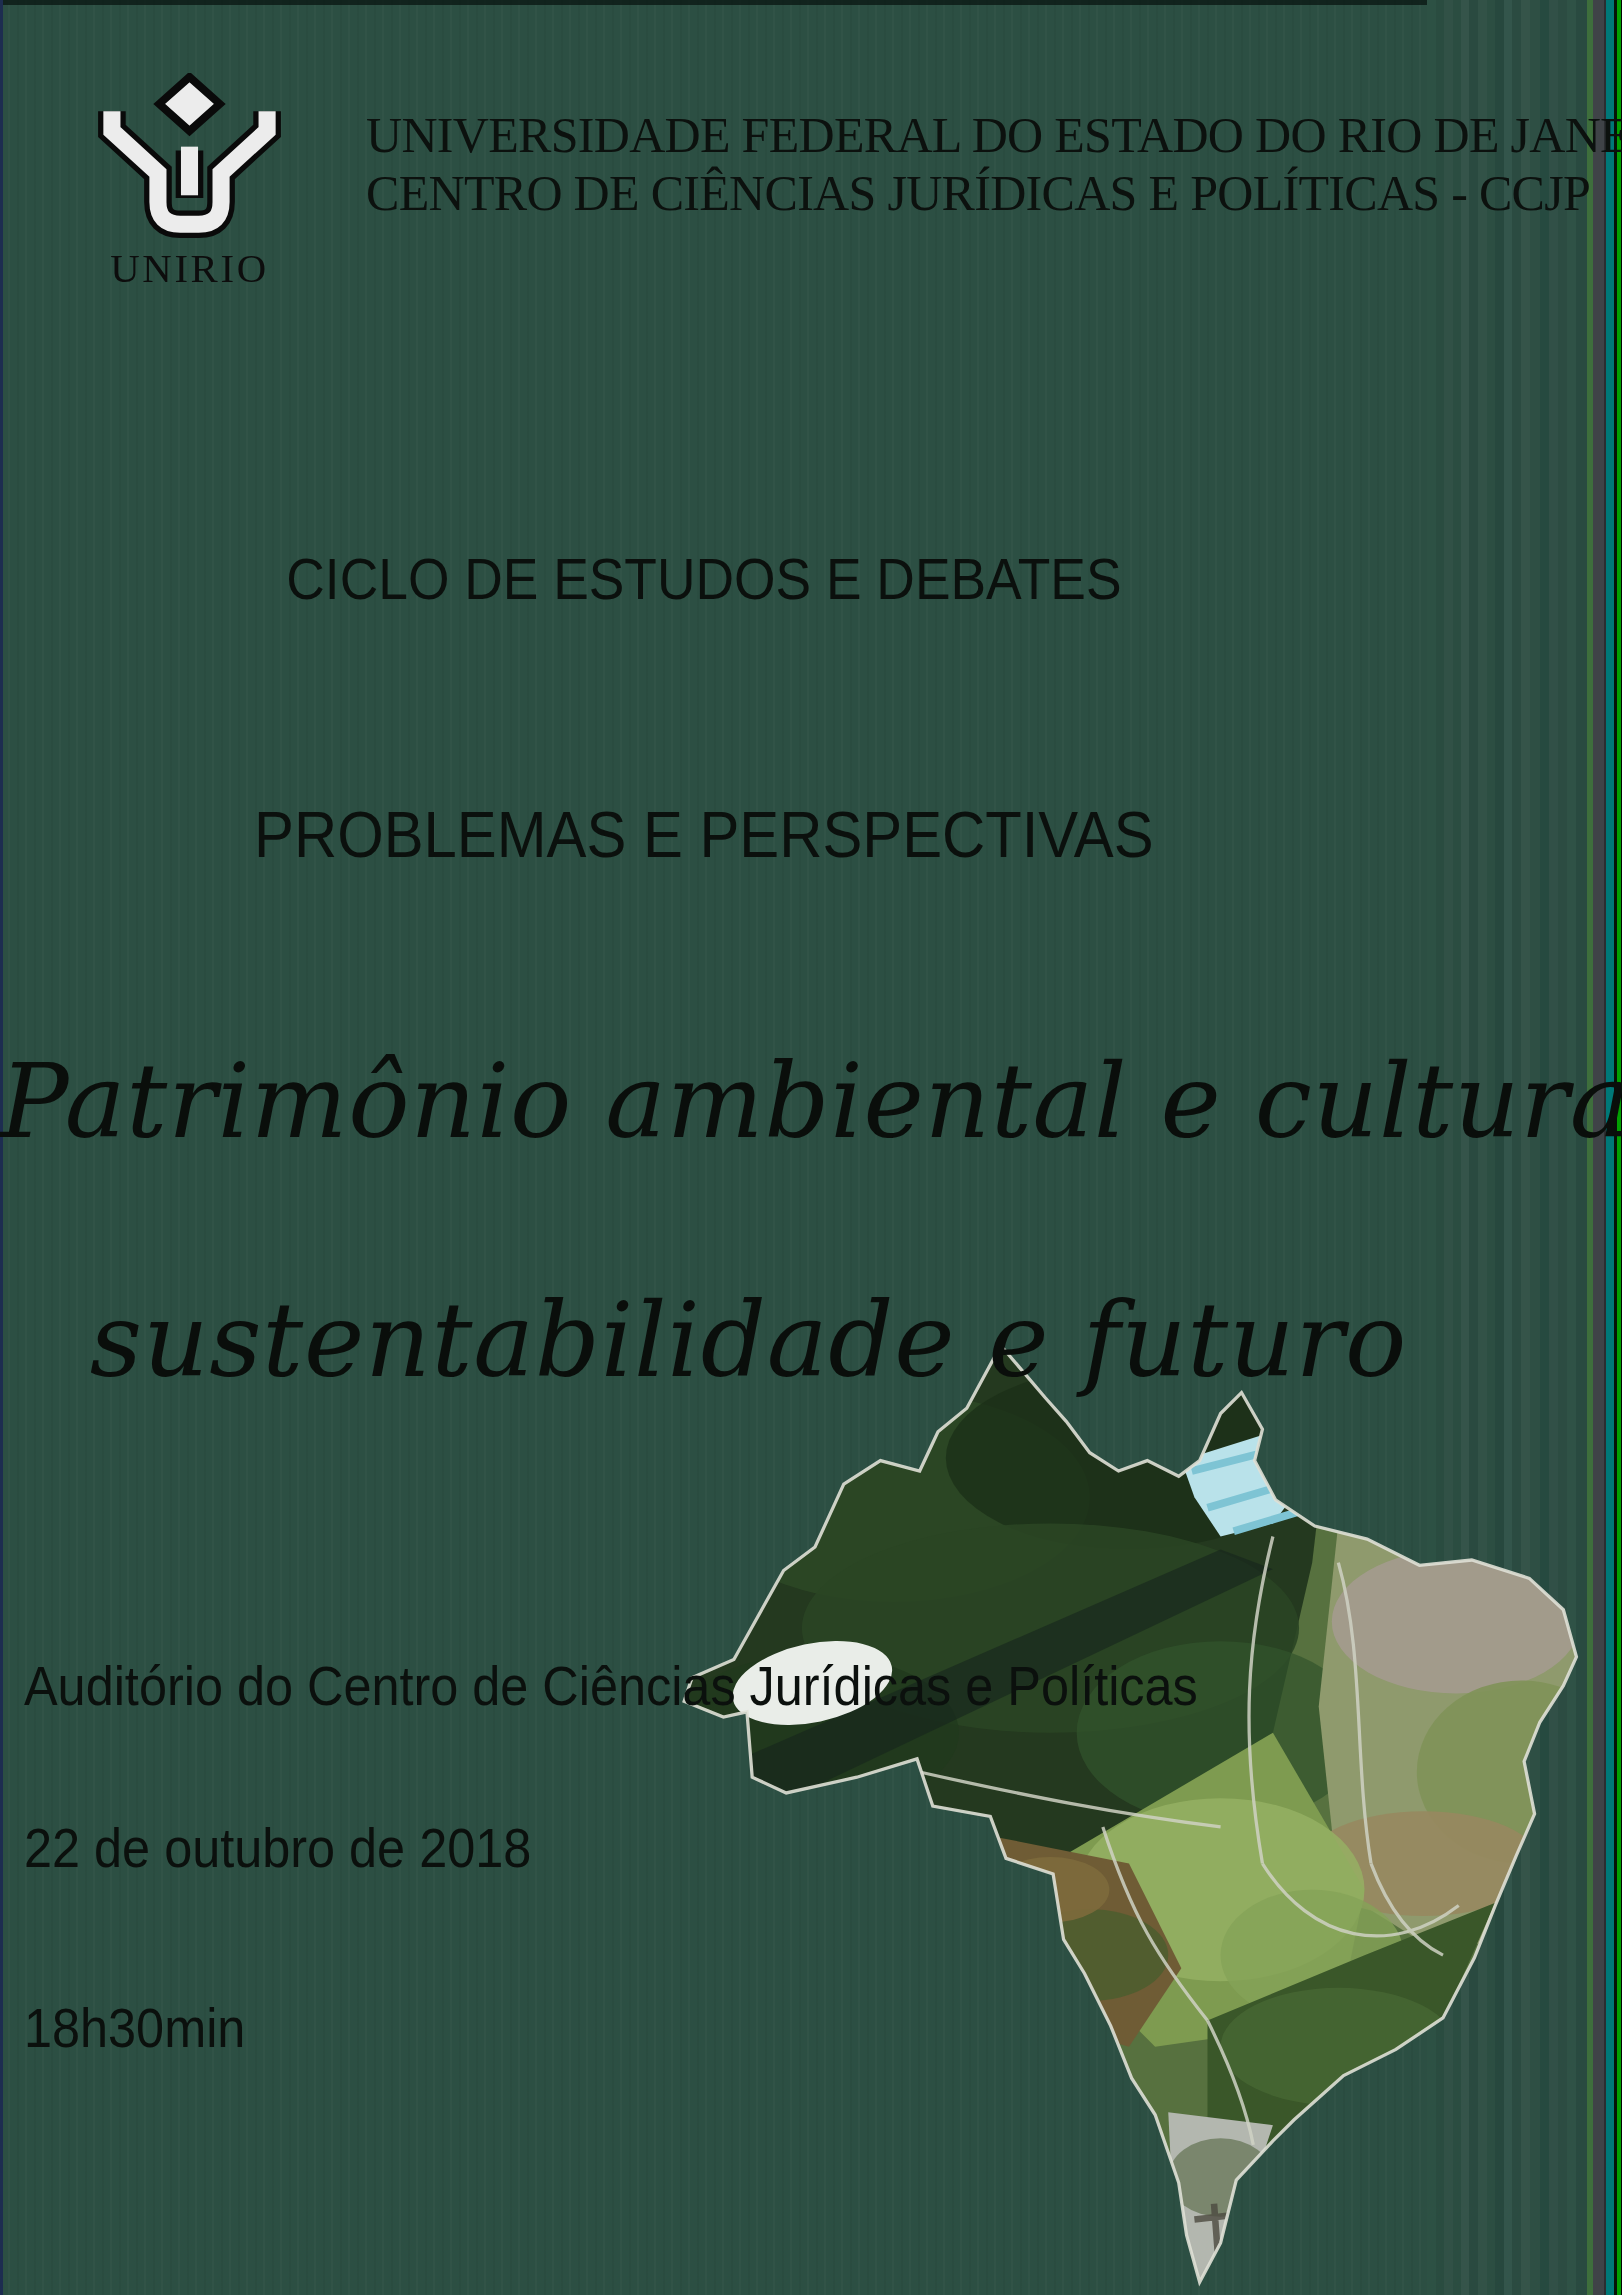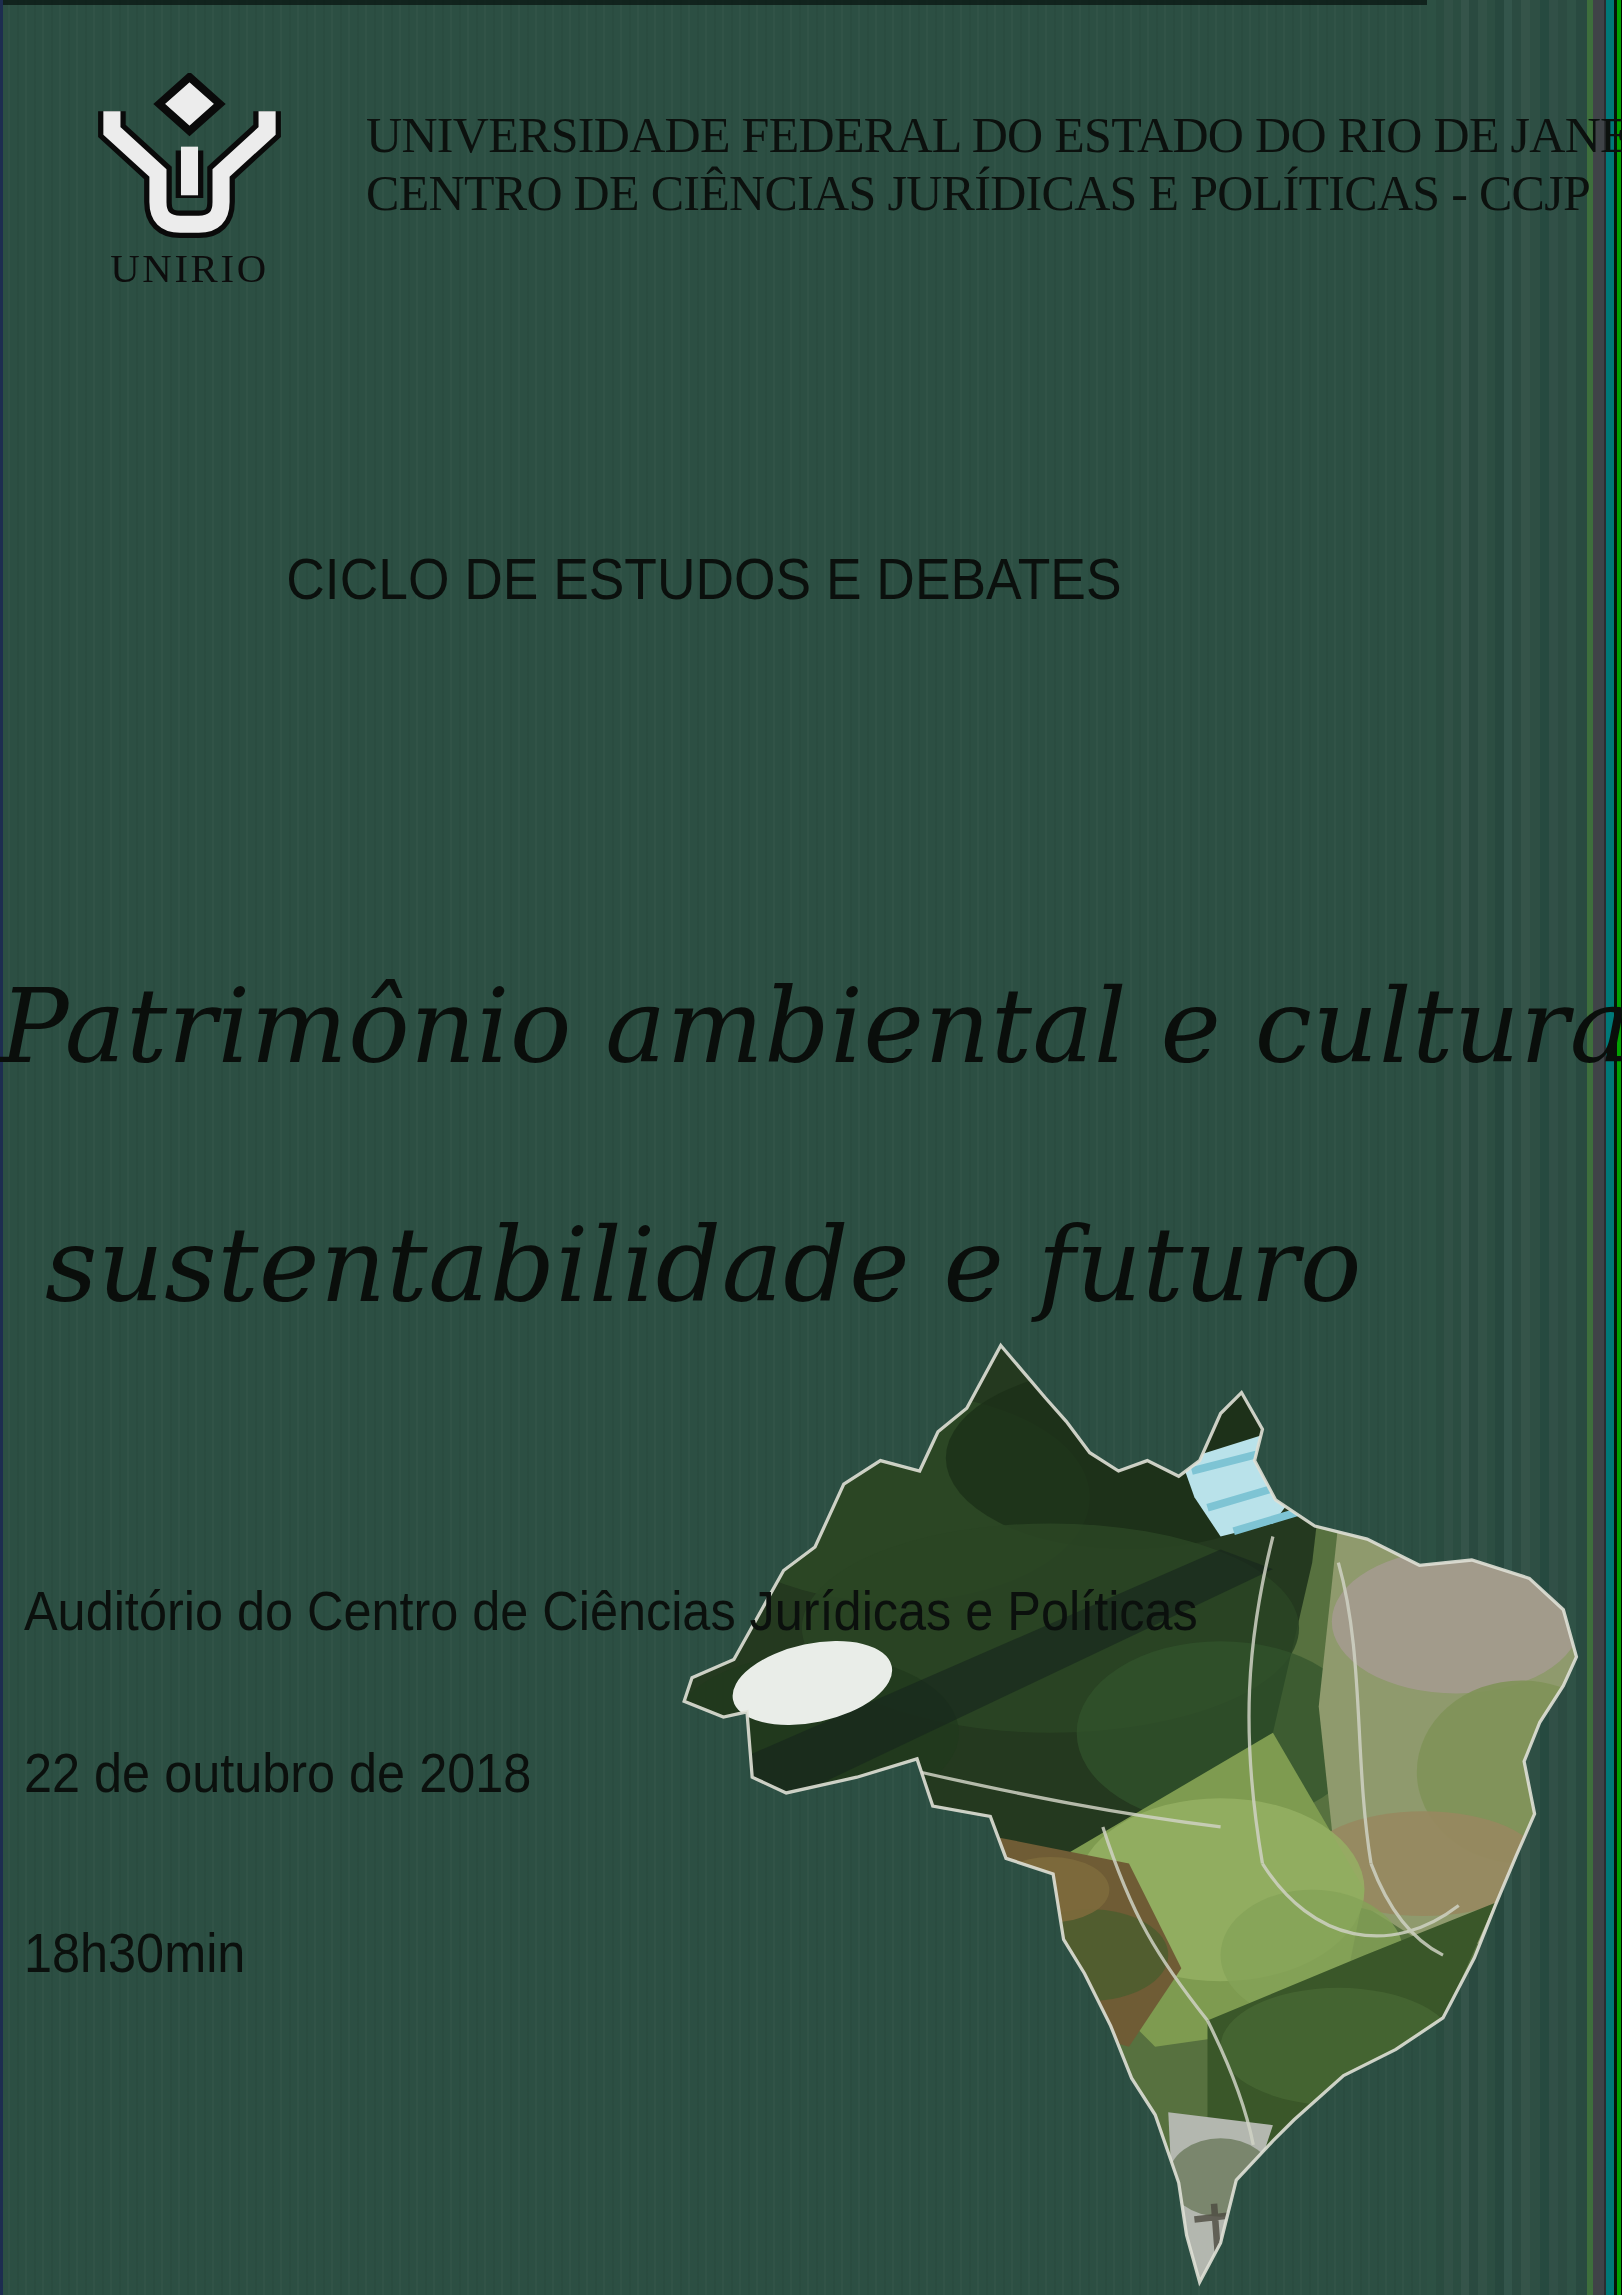--- a/index.html
+++ b/index.html
@@ -42,21 +42,21 @@
   .center-line{position:absolute;left:0;width:1407px;text-align:center;white-space:nowrap;}
   .ev-series{top:429px;font-size:58px;}
   .ev-theme1{top:531px;font-size:65px;}
   .ev-theme2{top:614px;font-size:65px;}
   .squeeze{display:inline-block;transform:scaleX(0.92);transform-origin:center;}
   .script-title{
     font-family:"DejaVu Serif", serif;font-style:italic;
     font-size:102px;letter-spacing:0.7px;color:#0a0e0b;
   }
   .title1{top:784px;}
-  .title2{top:904px;}
+  .title2{top:904px;text-align:right;}
   .left-line{position:absolute;left:23.6px;white-space:nowrap;color:#0b100d;}
   .detail{font-size:56px;}
   .d-venue{top:1157px;}
   .d-date{top:1254px;}
   .d-time{top:1369px;}
   .cond{display:inline-block;transform:scaleX(0.9);transform-origin:left center;}
   .map{position:absolute;left:658px;top:1340px;width:942px;height:949px;z-index:1;}
   .textlayer{z-index:2;position:relative;}
 </style>
 </head>
@@ -80,20 +80,23 @@
     <text x="140" y="318" text-anchor="middle" font-family="Liberation Serif, serif" font-size="62" letter-spacing="4" fill="#0d0d0d">UNIRIO</text>
   </svg>
 
   <div class="header textlayer">
     <div>UNIVERSIDADE FEDERAL DO ESTADO DO RIO DE JANEIRO</div>
     <div>CENTRO DE CIÊNCIAS JURÍDICAS E POLÍTICAS - CCJP</div>
   </div>
 
   <div class="center-line ev-series textlayer">
     <span class="squeeze">CICLO DE ESTUDOS E DEBATES</span>
+  </div>
+  <div class="center-line ev-theme2 textlayer">
+    <span class="squeeze">PROBLEMAS E PERSPECTIVAS</span>
   </div>
 
   <div class="center-line script-title title1 textlayer">Patrimônio ambiental e cultural:</div>
   <div class="center-line script-title title2 textlayer">sustentabilidade e futuro</div>
 
   <div class="left-line detail d-venue textlayer">
     <span class="cond">Auditório do Centro de Ciências Jurídicas e Políticas</span>
   </div>
   <div class="left-line detail d-date textlayer">
     <span class="cond">22 de outubro de 2018</span>

